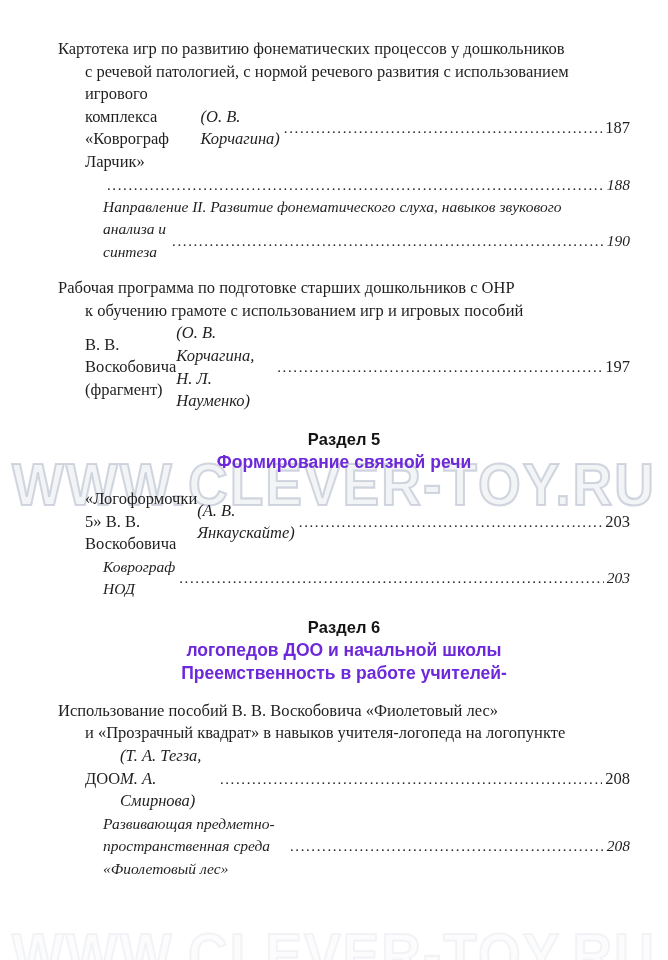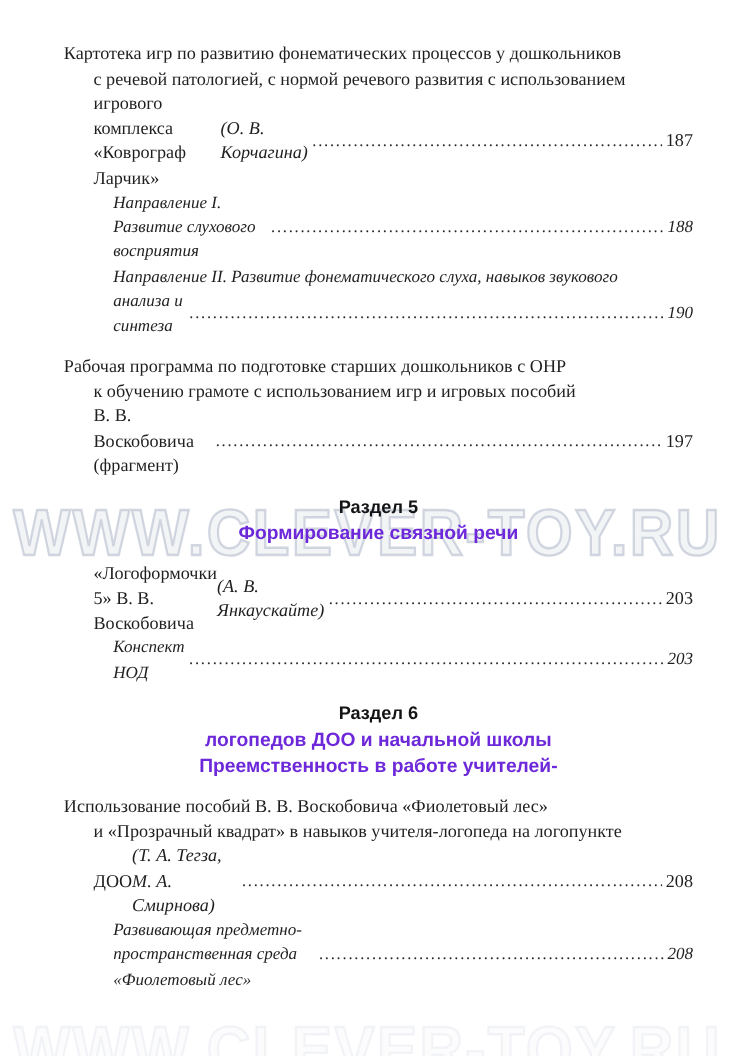--- a/index.html
+++ b/index.html
@@ -75,40 +75,40 @@
     <div class="row cont">
       <span>игрового комплекса «Коврограф Ларчик» </span>
         <span class="auth">(О. В. Корчагина)</span>
       <span class="leader"></span>
       <span class="page">187</span>
     </div>
   </div>
 
   <div class="entry sub">
     <div class="row">
-      <span>Направление I. Развитие слухового восприятия</span>
       <span class="leader"></span>
       <span class="page">188</span>
     </div>
   </div>
 
   <div class="entry sub">
     <div>Направление II. Развитие фонематического слуха, навыков звукового</div>
     <div class="row">
       <span>анализа и синтеза</span>
       <span class="leader"></span>
       <span class="page">190</span>
     </div>
   </div>
 
   <div class="entry main">
     <div>Рабочая программа по подготовке старших дошкольников с ОНР</div>
     <div class="cont">к обучению грамоте с использованием игр и игровых пособий</div>
     <div class="row cont">
       <span>В. В. Воскобовича (фрагмент) </span>
+        <span class="auth">(О. В. Корчагина, Н. Л. Науменко)</span>
       <span class="leader"></span>
       <span class="page">197</span>
     </div>
   </div>
 
 
   <div class="section">
     <div class="label">Раздел 5</div>
     <div class="title">Формирование связной речи</div>
   </div>
@@ -117,21 +117,21 @@
     <div class="row cont">
       <span>«Логоформочки 5» В. В. Воскобовича </span>
         <span class="auth">(А. В. Янкаускайте)</span>
       <span class="leader"></span>
       <span class="page">203</span>
     </div>
   </div>
 
   <div class="entry sub">
     <div class="row">
-      <span>Конспект НОД</span>
+      <span>Коврограф НОД</span>
       <span class="leader"></span>
       <span class="page">203</span>
     </div>
   </div>
 
   <div class="section">
     <div class="label">Раздел 6</div>
     <div class="title">логопедов ДОО и начальной школы</div>
     <div class="title">Преемственность в работе учителей-</div>
   </div>

